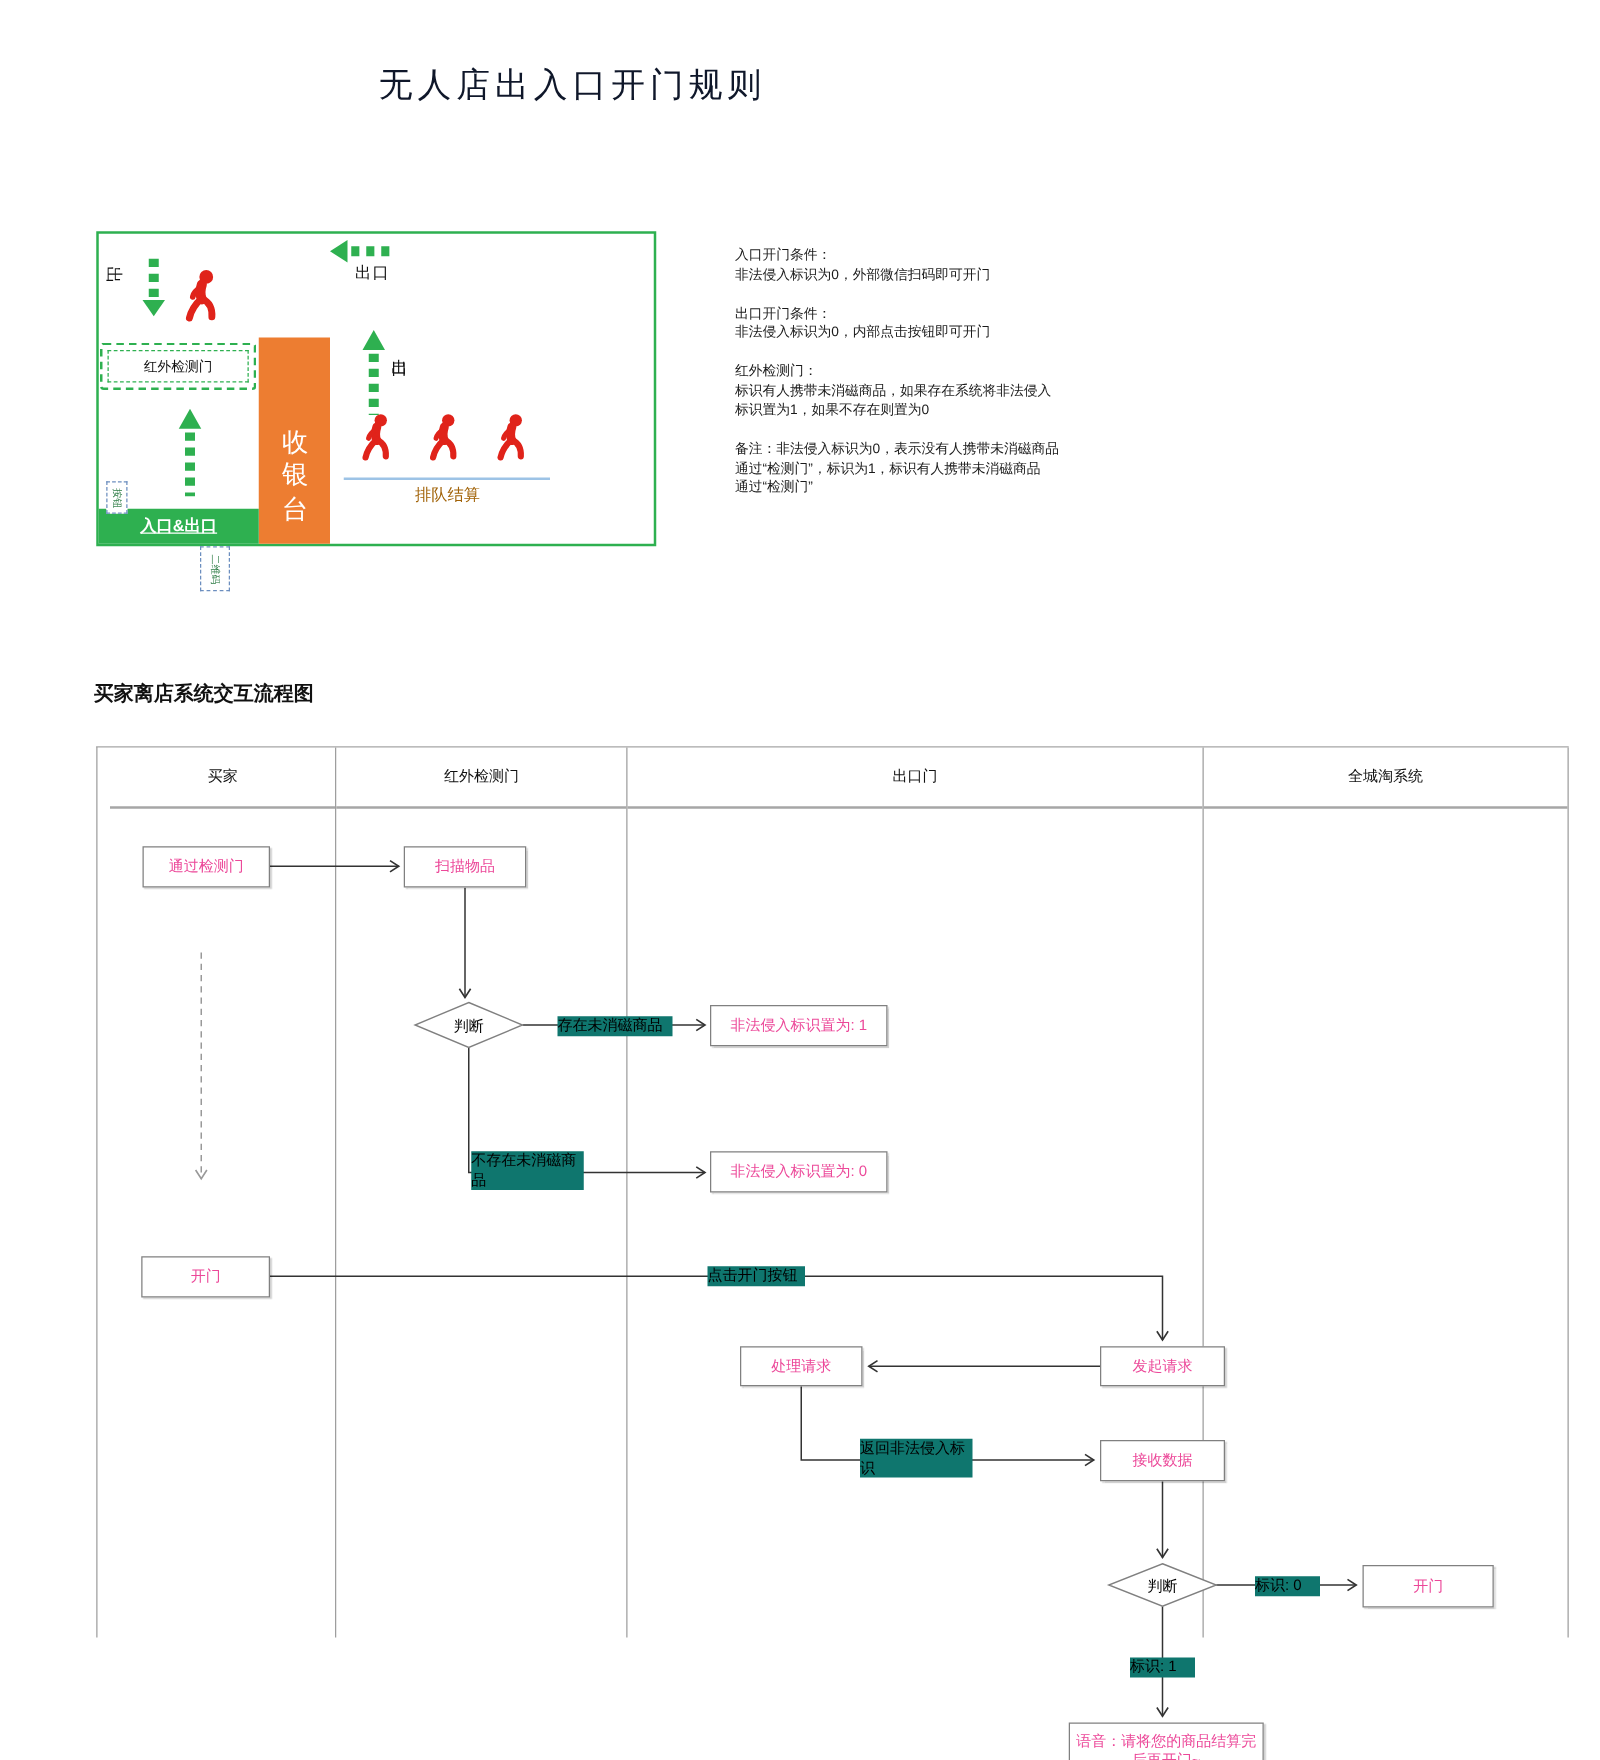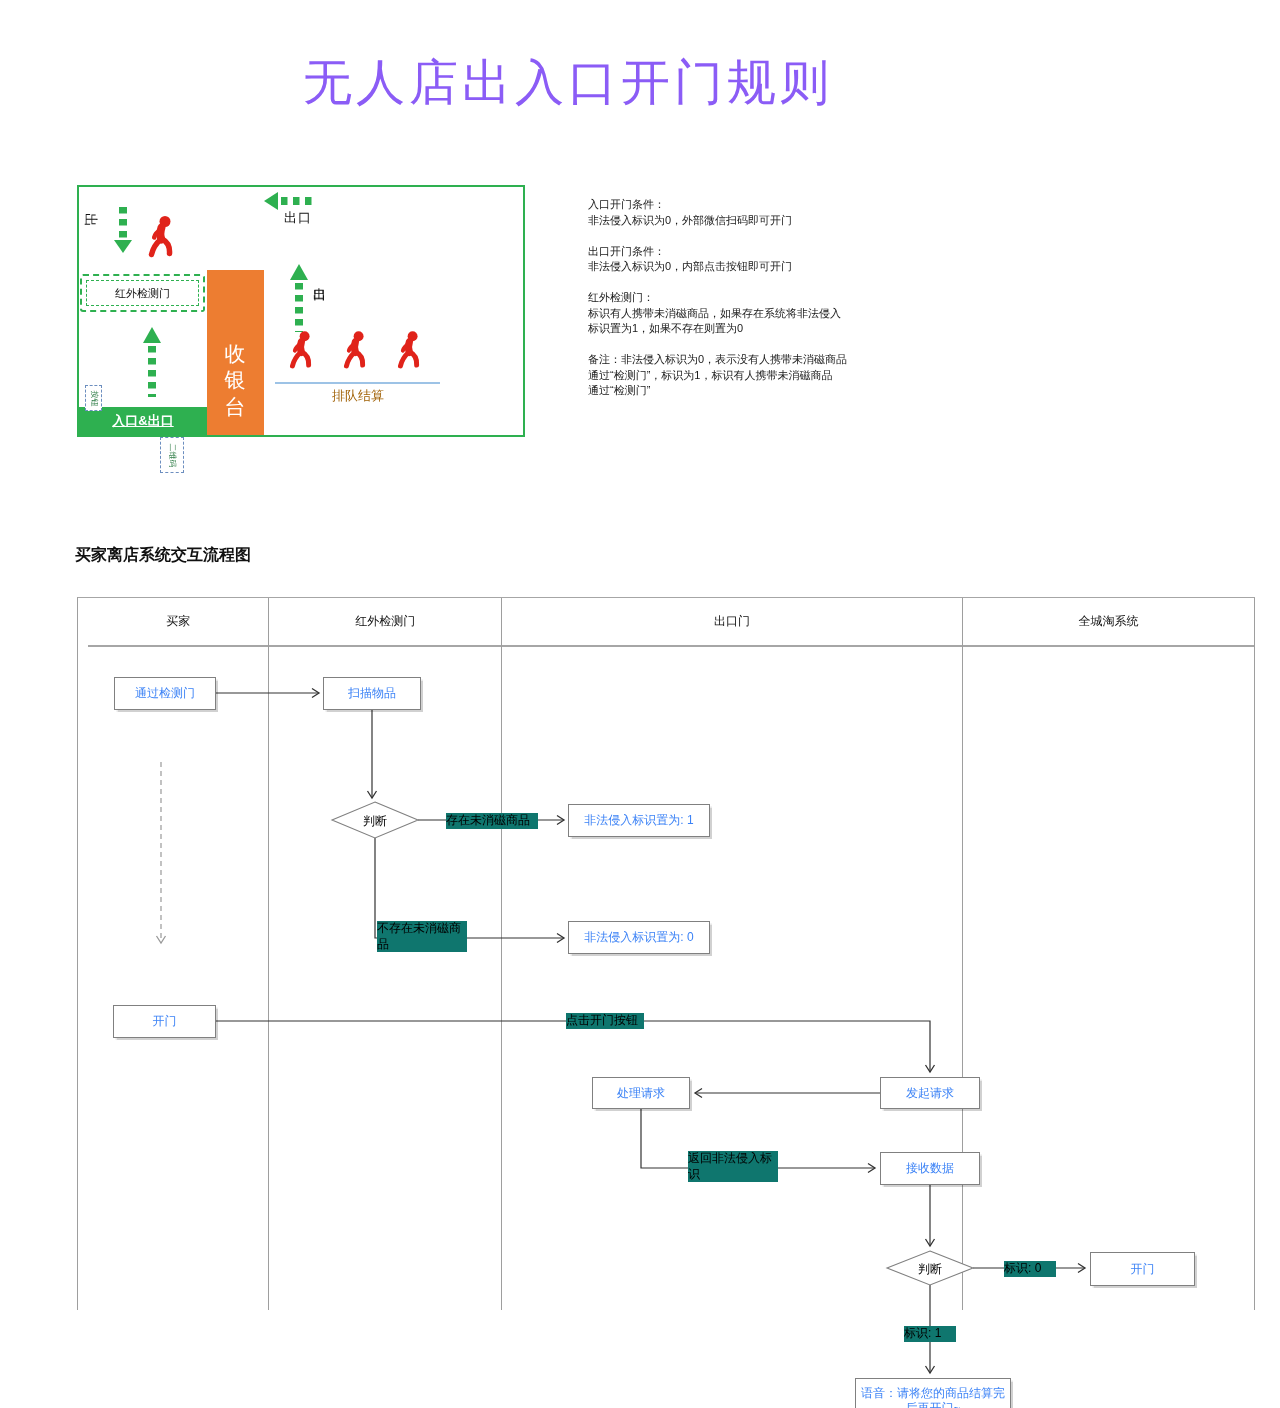--- a/index.html
+++ b/index.html
@@ -1,21 +1,21 @@
 <!DOCTYPE html>
 <html><head>
 <meta charset="utf-8">
 <style>
   html,body { margin:0; padding:0; background:#fff; }
   body { font-family:"Liberation Sans","DejaVu Sans",sans-serif; }
   #page { position:relative; width:1280px; height:1408px; overflow:hidden; background:#fff; }
 
   
   .title { position:absolute; left:303px; top:50px; font-family:Liberation Serif, serif;
-           font-size:49px; letter-spacing:4px; color:#8b5cf6; font-weight:400; white-space:nowrap; }
+           font-size:27px; letter-spacing:4px; color:#0f172a; font-weight:400; white-space:nowrap; }
 
   
   #store { position:absolute; left:77px; top:185px; width:448px; height:252px;
            border:2px solid #2EB050; box-sizing:border-box; background:#fff; }
   .store-svg { position:absolute; left:0; top:0; }
   .exit-side { position:absolute; left:4px; top:24px; font-size:14px; color:#111; transform:rotate(90deg); }
   .exit-top  { position:absolute; left:205px; top:22px; font-size:13px; color:#111; letter-spacing:1px; }
   .exit-mid  { position:absolute; left:231px; top:90px; writing-mode:vertical-rl; font-size:13px; color:#111; letter-spacing:3px; }
   .detector  { position:absolute; left:1px; top:87px; width:125px; height:38px; border:2px dashed #2EB050;
                box-sizing:border-box; background:#fff; border-radius:3px; }
@@ -43,21 +43,21 @@
   .lane-table { position:absolute; left:77px; top:597px; width:1178px; height:713px;
                 border-top:1px solid #a6a6a6; border-left:1px solid #9e9e9e; box-sizing:border-box;
                 display:flex; z-index:0;padding-left:10px; }
   .lane { border-right:1px solid #9e9e9e; box-sizing:border-box; display:flex; flex-direction:column; height:100%; }
   .lane-header { height:47px; border-bottom:2px solid #a6a6a6; display:flex; align-items:center;
                  justify-content:center; font-size:12px; color:#111; }
   .connectors { position:absolute; left:0; top:0; z-index:1; }
 
   .fc-box { position:absolute; z-index:2; background:#fff; border:1px solid #808080; box-sizing:border-box;
             display:flex; align-items:center; justify-content:center; text-align:center; font-size:12px;
-            color:#3b82f6; line-height:1.25; box-shadow:1.5px 1.5px 1px rgba(0,0,0,0.18); padding:14px 3px; }
+            color:#ec4899; line-height:1.25; box-shadow:1.5px 1.5px 1px rgba(0,0,0,0.18); padding:14px 3px; }
   .fc-dlabel { position:absolute; z-index:2; text-align:center; font-size:12px; color:#000; }
   .fc-elabel { position:absolute; z-index:2; background:#0f766e; text-align:left; font-size:12px;
                color:#000; line-height:1.3; }
 </style>
 </head>
 <body>
 
 <div id="page">
 
   <svg width="0" height="0" style="position:absolute" aria-hidden="true">

